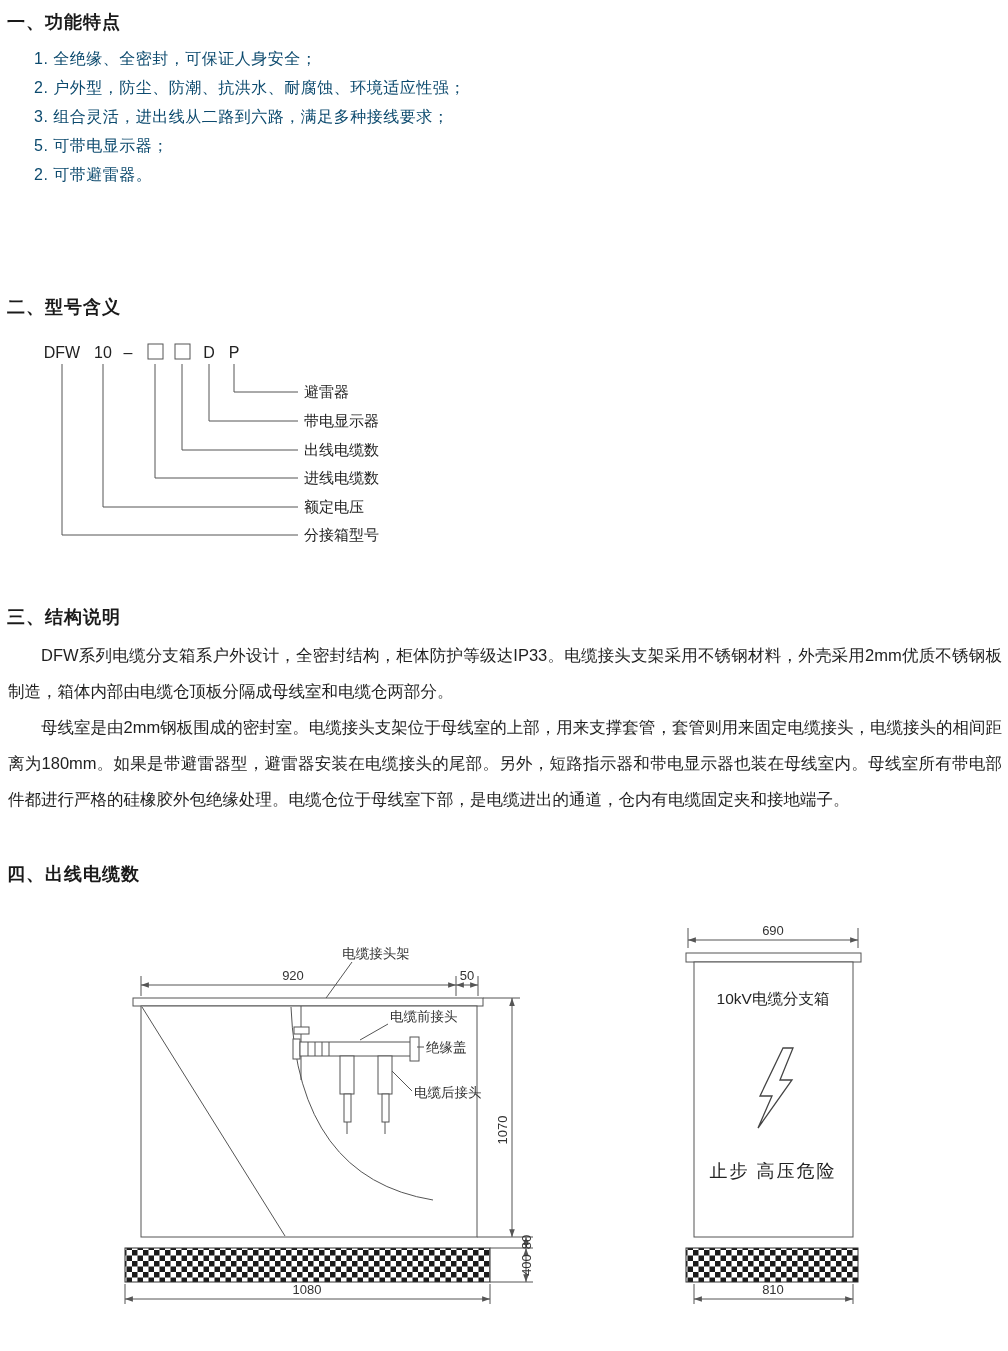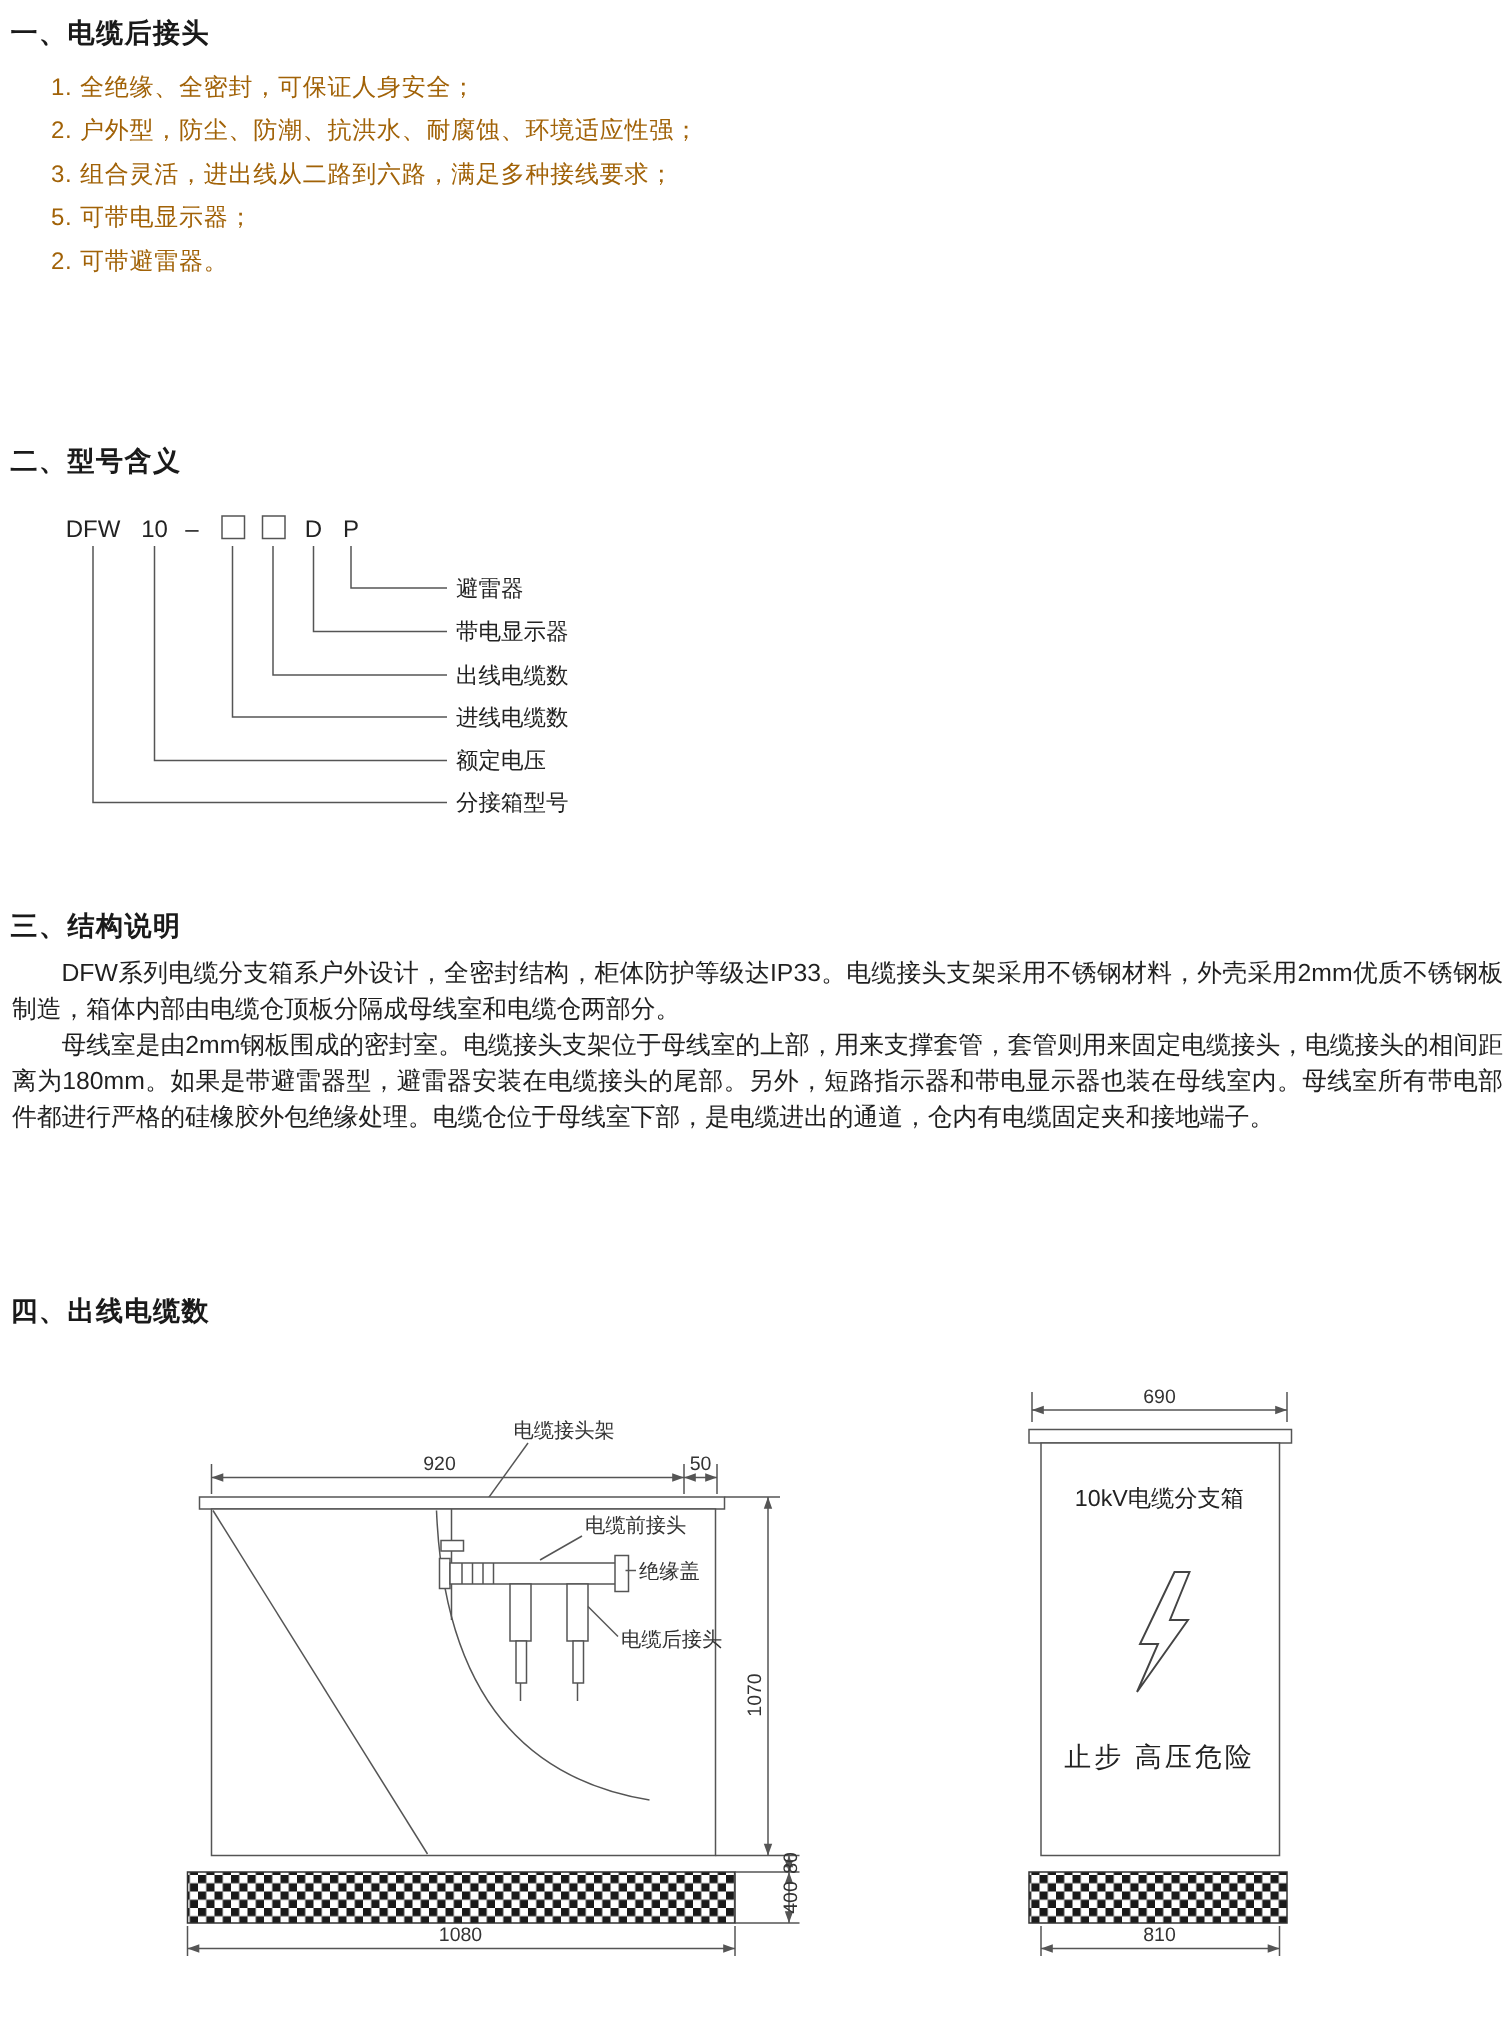--- a/index.html
+++ b/index.html
@@ -16,48 +16,48 @@
     font-size:18px;
     font-weight:700;
     color:#1a1a1a;
     letter-spacing:1px;
   }
   .feat-list{left:34px;top:44px;width:760px;}
   .feat-item{
     font-size:16px;
     line-height:29px;
     height:29px;
-    color:#a16207;
+    color:#0c4a6e;
     letter-spacing:0.5px;
     white-space:nowrap;
   }
   .para-block{left:8px;top:637px;width:994px;}
   .para{
     margin:0;
     font-size:16.5px;
-    line-height:24px;
+    line-height:36px;
     text-align:justify;
     text-indent:2em;
     color:#1f1f1f;
   }
   svg{position:absolute;left:0;}
   svg text{font-family:"Liberation Sans","DejaVu Sans",sans-serif;}
   .ln{stroke:#555;stroke-width:1;fill:none;}
   .sh{fill:#ffffff;stroke:#555;stroke-width:1;}
   .dt{font-size:13px;fill:#333;}
   .co{font-size:13.5px;fill:#333;}
   .mdl-code{font-size:16px;fill:#222;}
   .mdl-label{font-size:15px;fill:#222;}
   .fv-title{font-size:15.5px;fill:#222;}
   .fv-warn{font-size:18px;fill:#222;letter-spacing:2px;}
 </style>
 </head>
 <body>
 
-<div class="abs sec-title" style="left:7px;top:10px;">一、电缆后接头</div>
+<div class="abs sec-title" style="left:7px;top:10px;">一、功能特点</div>
 
 <div class="abs feat-list">
   <div class="feat-item">1. 全绝缘、全密封，可保证人身安全；</div>
   <div class="feat-item">2. 户外型，防尘、防潮、抗洪水、耐腐蚀、环境适应性强；</div>
   <div class="feat-item">3. 组合灵活，进出线从二路到六路，满足多种接线要求；</div>
   <div class="feat-item">5. 可带电显示器；</div>
   <div class="feat-item">2. 可带避雷器。</div>
 </div>
 
 <div class="abs sec-title" style="left:7px;top:295px;">二、型号含义</div>

